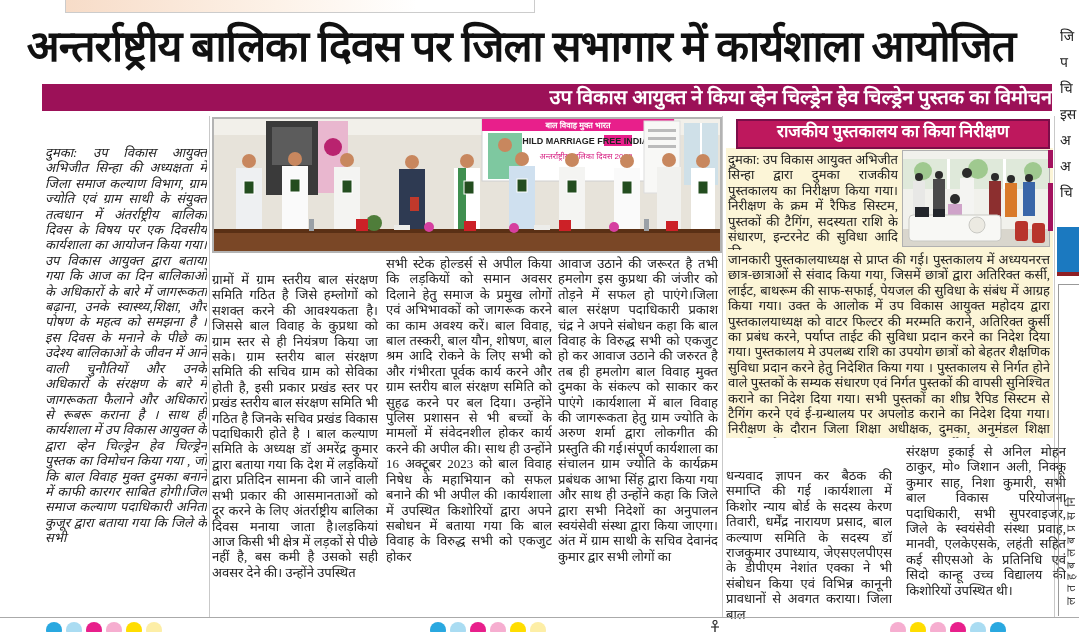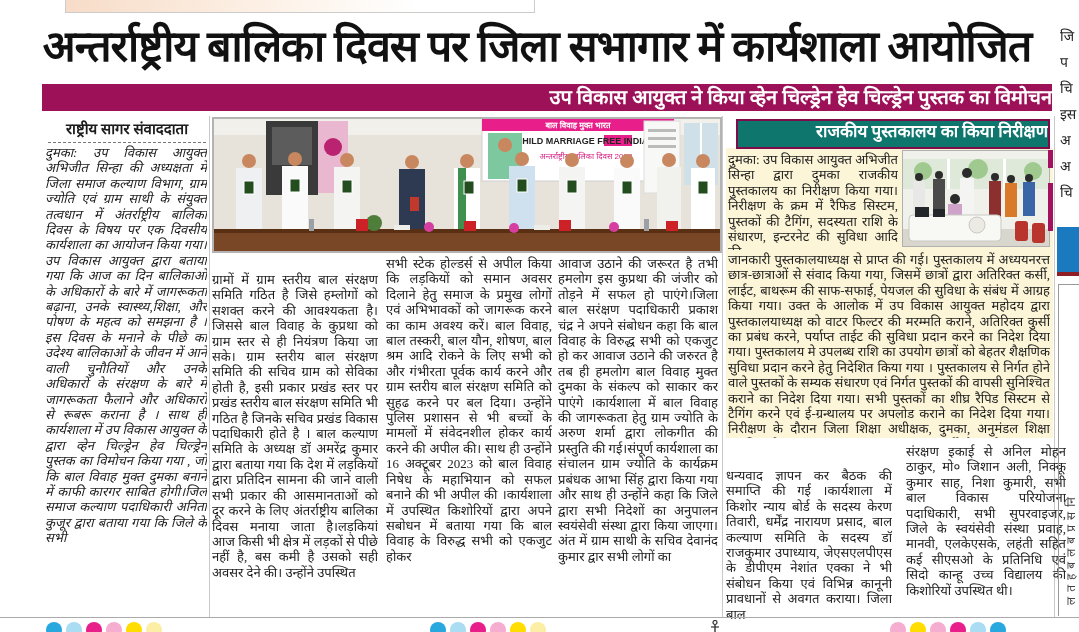--- a/index.html
+++ b/index.html
@@ -3,21 +3,21 @@
 <meta charset="utf-8">
 <style>
   html,body{margin:0;padding:0;background:#fff;}
   .page{position:relative;width:1079px;height:632px;background:#ffffff;overflow:hidden;
         font-family:"Liberation Serif","DejaVu Serif",serif;color:#1c1c1c;}
   .abs{position:absolute;}
   
   .top-remnant{left:65px;top:0;width:468px;height:12px;border:1px solid #cccccc;border-top:none;
       background:linear-gradient(to right,#f7dcc8,#fdf2e8 45%,#ffffff 75%);}
   
-  .headline{left:30px;top:16px;width:1014px;height:62px;font-size:43px;font-weight:bold;
+  .headline{left:14px;top:16px;width:1014px;height:62px;font-size:43px;font-weight:bold;
       text-align:center;white-space:nowrap;overflow:hidden;color:#111;letter-spacing:-1px;line-height:62px;}
   .subbar{left:42px;top:84px;width:1010px;height:27px;background:#9c1158;color:#fff;
       text-align:right;font-weight:bold;font-size:20px;line-height:27px;overflow:hidden;}
   
   .vline{width:1px;background:#c9c9c9;}
   .hline{height:1px;background:#aaaaaa;}
   
   .byline{left:48px;top:118px;width:158px;font-size:15px;font-weight:bold;text-align:center;
       padding-bottom:4px;border-bottom:1px dashed #777;}
   .body-text{font-size:13px;line-height:15.4px;text-align:justify;overflow:hidden;color:#1d1d1d;}
@@ -61,21 +61,20 @@
   <div class="abs headline">अन्तर्राष्ट्रीय बालिका दिवस पर जिला सभागार में कार्यशाला आयोजित</div>
 
   <div class="abs subbar" style="background: rgb(156, 17, 88);">
     <span>उप विकास आयुक्त ने किया व्हेन चिल्ड्रेन हेव चिल्ड्रेन पुस्तक का विमोचन</span>
   </div>
 
   <div class="abs vline" style="left:209px;top:116px;height:501px;"></div>
   <div class="abs vline" style="left:722px;top:116px;height:501px;"></div>
   <div class="abs vline" style="left:1054px;top:116px;height:501px;"></div>
 
-  <div class="abs byline">राष्ट्रीय सागर संवाददाता</div>
   <div class="abs body-text leftcol">दुमका: उप विकास आयुक्त अभिजीत सिन्हा की अध्यक्षता में जिला समाज कल्याण विभाग, ग्राम ज्योति एवं ग्राम साथी के संयुक्त तत्वधान में अंतर्राष्ट्रीय बालिका दिवस के विषय पर एक दिवसीय कार्यशाला का आयोजन किया गया। उप विकास आयुक्त द्वारा बताया गया कि आज का दिन बालिकाओं के अधिकारों के बारे में जागरूकता बढ़ाना, उनके स्वास्थ्य,शिक्षा, और पोषण के महत्व को समझना है । इस दिवस के मनाने के पीछे का उदेश्य बालिकाओं के जीवन में आने वाली चुनौतियों और उनके अधिकारों के संरक्षण के बारे में जागरूकता फैलाने और अधिकारों से रूबरू कराना है । साथ ही कार्यशाला में उप विकास आयुक्त के द्वारा व्हेन चिल्ड्रेन हेव चिल्ड्रेन पुस्तक का विमोचन किया गया , जो कि बाल विवाह मुक्त दुमका बनाने में काफी कारगर साबित होगी।जिल समाज कल्याण पदाधिकारी अनिता कुजूर द्वारा बताया गया कि जिले के सभी</div>
 
   <div class="abs photo-frame">
     <svg width="506" height="132" viewBox="0 0 506 132">
       <rect width="506" height="132" fill="#e7e3da"></rect>
       <rect width="506" height="16" fill="#f2f0ea"></rect>
       <rect x="470" y="4" width="34" height="62" fill="#cfe0e8"></rect>
       <rect x="486" y="4" width="2" height="62" fill="#ffffff"></rect>
 
       <rect x="52" y="2" width="52" height="74" fill="#3a3a3a"></rect>
@@ -165,21 +164,21 @@
       <rect x="95" y="100" width="5" height="12" fill="#9aa0a6"></rect>
       <rect x="430" y="100" width="5" height="12" fill="#9aa0a6"></rect>
     </svg>
   </div>
 
   <div class="abs body-text midcol1">ग्रामों में ग्राम स्तरीय बाल संरक्षण समिति गठित है जिसे हम्लोगों को सशक्त करने की आवश्यकता है। जिससे बाल विवाह के कुप्रथा को ग्राम स्तर से ही नियंत्रण किया जा सके। ग्राम स्तरीय बाल संरक्षण समिति की सचिव ग्राम को सेविका होती है, इसी प्रकार प्रखंड स्तर पर प्रखंड स्तरीय बाल संरक्षण समिति भी गठित है जिनके सचिव प्रखंड विकास पदाधिकारी होते है । बाल कल्याण समिति के अध्यक्ष डॉ अमरेंद्र कुमार द्वारा बताया गया कि देश में लड़कियों द्वारा प्रतिदिन सामना की जाने वाली सभी प्रकार की आसमानताओं को दूर करने के लिए अंतर्राष्ट्रीय बालिका दिवस मनाया जाता है।लड़कियां आज किसी भी क्षेत्र में लड़कों से पीछे नहीं है, बस कमी है उसको सही अवसर देने की। उन्होंने उपस्थित</div>
   <div class="abs body-text midcol2">सभी स्टेक होल्डर्स से अपील किया कि लड़कियों को समान अवसर दिलाने हेतु समाज के प्रमुख लोगों एवं अभिभावकों को जागरूक करने का काम अवश्य करें। बाल विवाह, बाल तस्करी, बाल यौन, शोषण, बाल श्रम आदि रोकने के लिए सभी को और गंभीरता पूर्वक कार्य करने और ग्राम स्तरीय बाल संरक्षण समिति को सुहढ करने पर बल दिया। उन्होंने पुलिस प्रशासन से भी बच्चों के मामलों में संवेदनशील होकर कार्य करने की अपील की। साथ ही उन्होंने 16 अक्टूबर 2023 को बाल विवाह निषेध के महाभियान को सफल बनाने की भी अपील की ।कार्यशाला में उपस्थित किशोरियों द्वारा अपने सबोधन में बताया गया कि बाल विवाह के विरुद्ध सभी को एकजुट होकर</div>
   <div class="abs body-text midcol3">आवाज उठाने की जरूरत है तभी हमलोग इस कुप्रथा की जंजीर को तोड़ने में सफल हो पाएंगे।जिला बाल सरंक्षण पदाधिकारी प्रकाश चंद्र ने अपने संबोधन कहा कि बाल विवाह के विरुद्ध सभी को एकजुट हो कर आवाज उठाने की जरुरत है तब ही हमलोग बाल विवाह मुक्त दुमका के संकल्प को साकार कर पाएंगे ।कार्यशाला में बाल विवाह की जागरूकता हेतु ग्राम ज्योति के अरुण शर्मा द्वारा लोकगीत की प्रस्तुति की गई।संपूर्ण कार्यशाला का संचालन ग्राम ज्योति के कार्यक्रम प्रबंधक आभा सिंह द्वारा किया गया और साथ ही उन्होंने कहा कि जिले द्वारा सभी निदेशों का अनुपालन स्वयंसेवी संस्था द्वारा किया जाएगा।अंत में ग्राम साथी के सचिव देवानंद कुमार द्वार सभी लोगों का</div>
 
   <div class="abs ra-bg" style="background: rgb(252, 245, 215);"></div>
-  <div class="abs ra-head" style="background: #0f766e; text-align: right;">
+  <div class="abs ra-head" style="background: #be185d;">
     <span>राजकीय पुस्तकालय का किया निरीक्षण</span>
   </div>
   <div class="abs body-text ra-intro">दुमका: उप विकास आयुक्त अभिजीत सिन्हा द्वारा दुमका राजकीय पुस्तकालय का निरीक्षण किया गया। निरीक्षण के क्रम में रैफिड सिस्टम, पुस्तकों की टैगिंग, सदस्यता राशि के संधारण, इन्टरनेट की सुविधा आदि की</div>
 
   <div class="abs ra-photo">
     <svg width="146" height="95" viewBox="0 0 146 95">
       <rect width="146" height="95" fill="#f1f1ec"></rect>
       <rect y="8" width="146" height="30" fill="#dfe9da"></rect>
       <circle cx="20" cy="20" r="9" fill="#9fc98f"></circle>
       <circle cx="75" cy="18" r="10" fill="#9fc98f"></circle>

